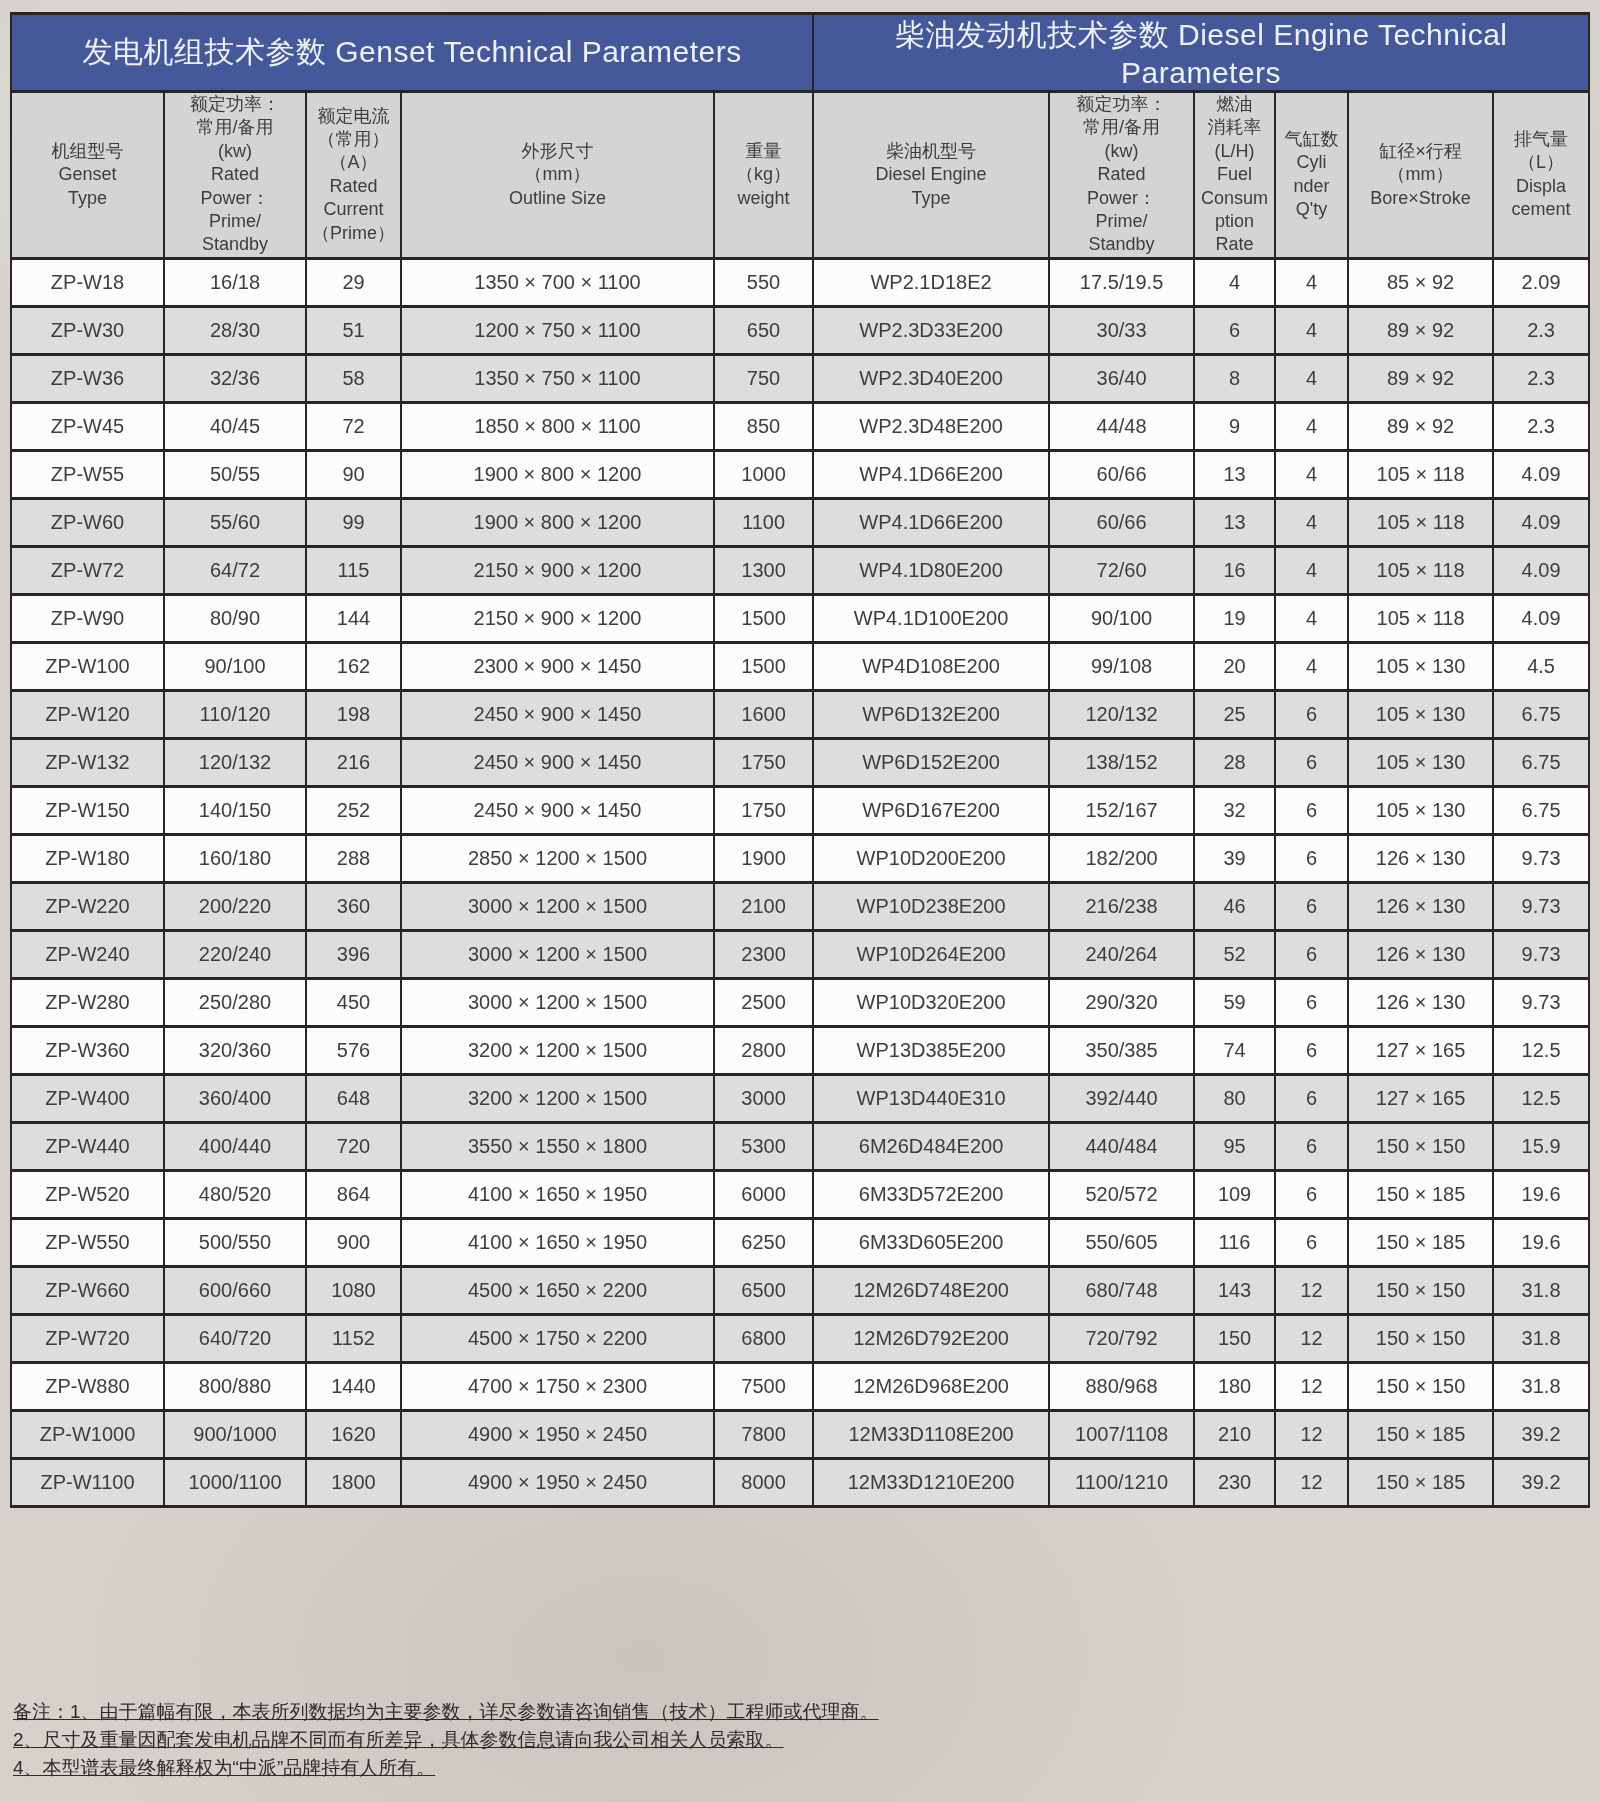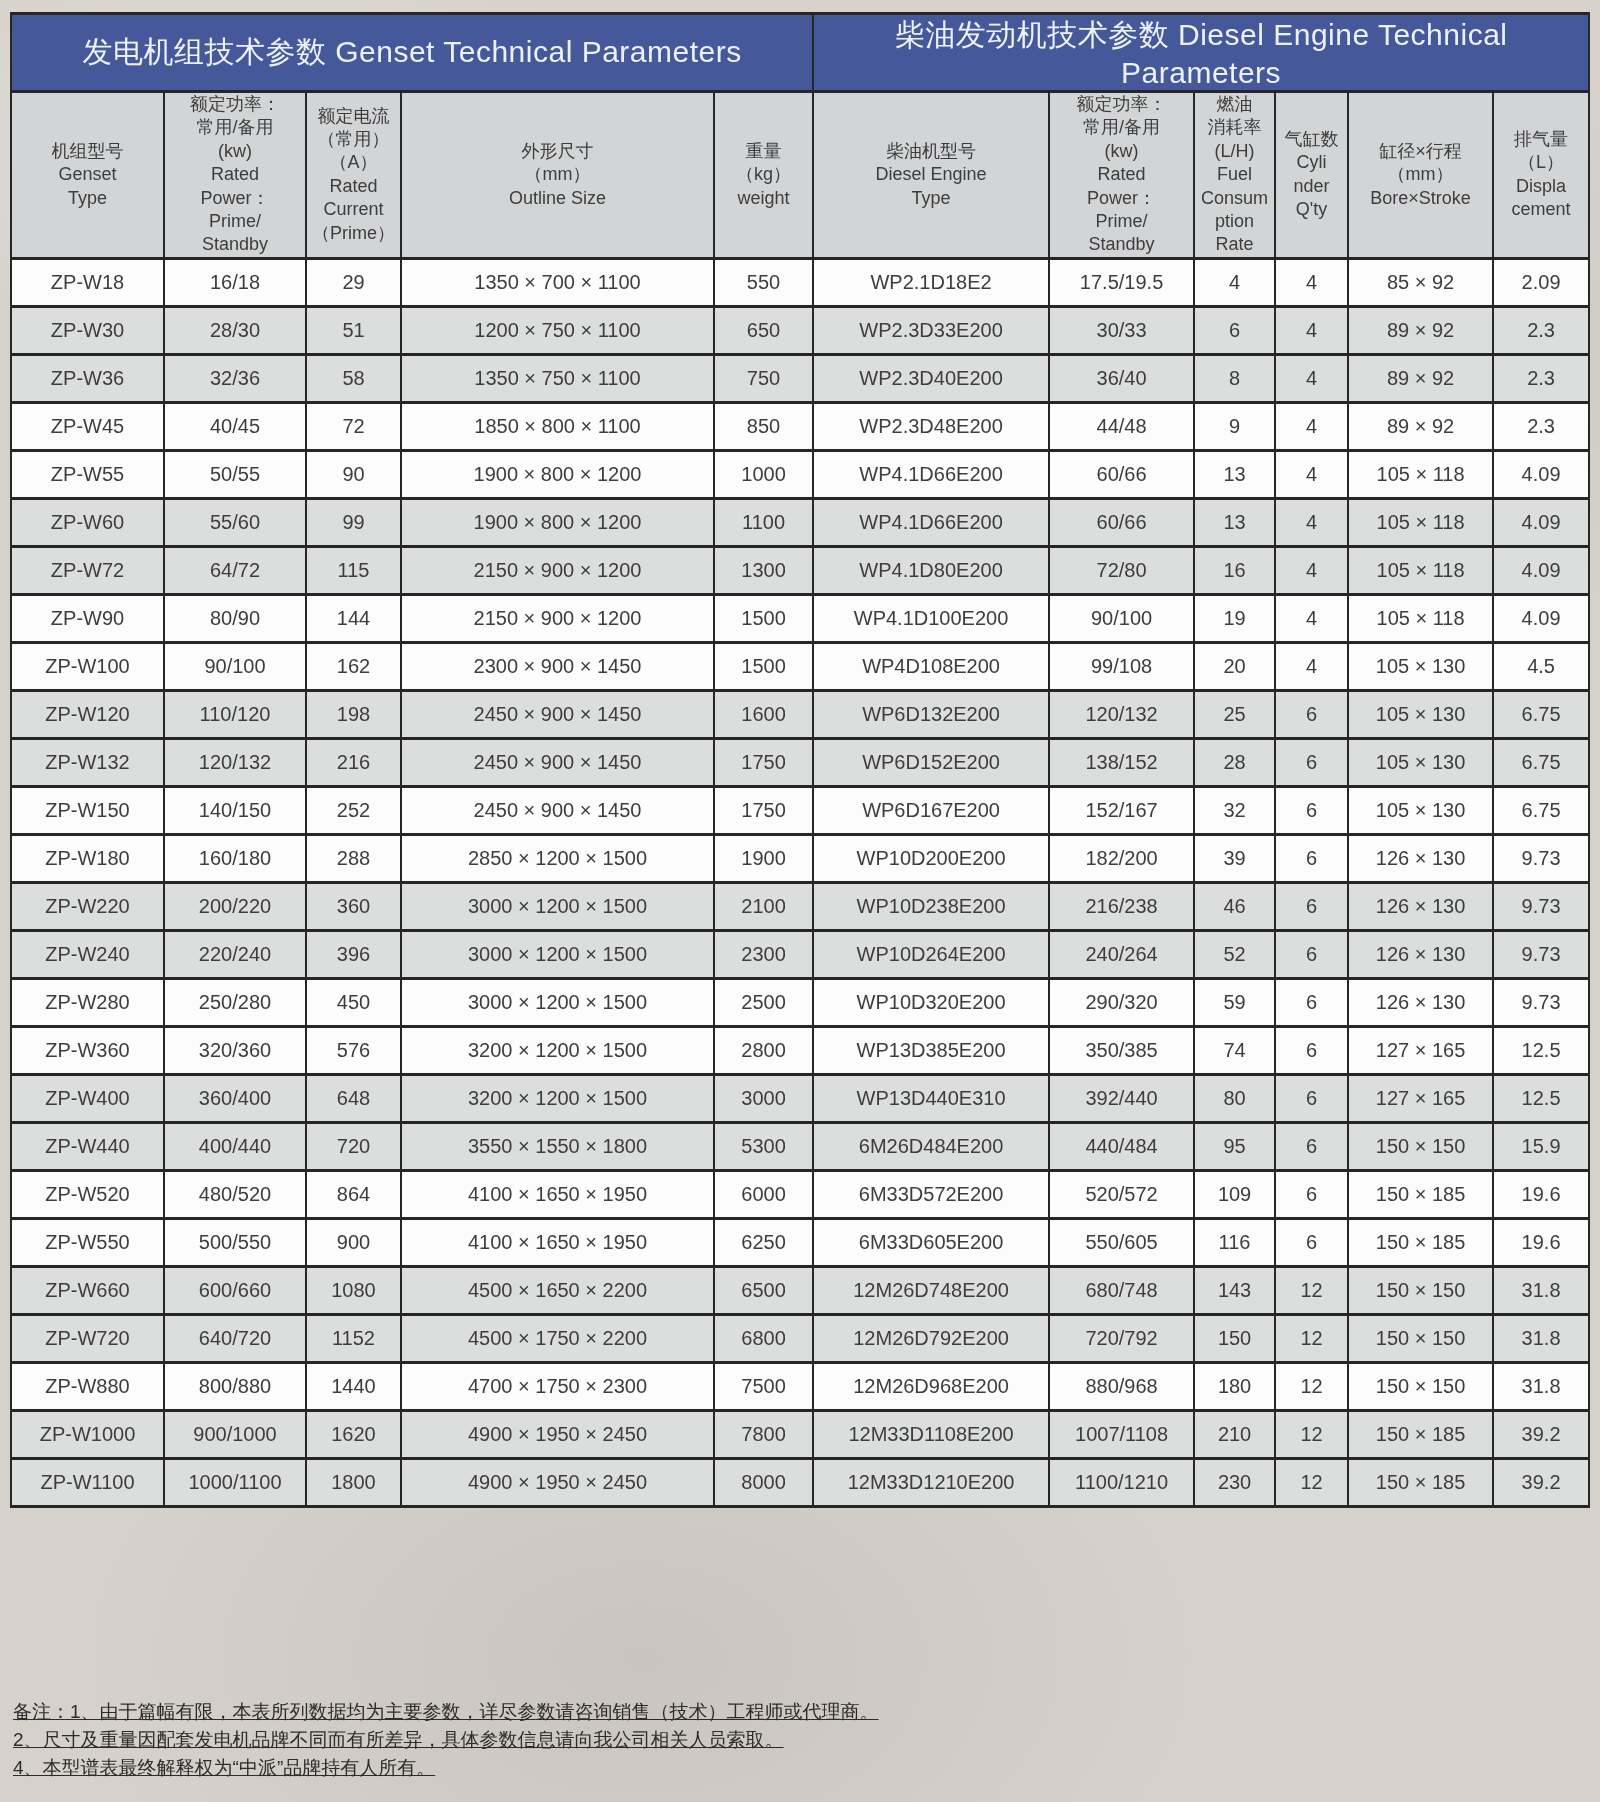--- a/index.html
+++ b/index.html
@@ -224,21 +224,21 @@
         <td>105 × 118</td>
         <td>4.09</td>
       </tr>
       <tr class="stripe">
         <td>ZP-W72</td>
         <td>64/72</td>
         <td>115</td>
         <td>2150 × 900 × 1200</td>
         <td>1300</td>
         <td>WP4.1D80E200</td>
-        <td>72/80</td>
+        <td>72/60</td>
         <td>16</td>
         <td>4</td>
         <td>105 × 118</td>
         <td>4.09</td>
       </tr>
       <tr>
         <td>ZP-W90</td>
         <td>80/90</td>
         <td>144</td>
         <td>2150 × 900 × 1200</td>

